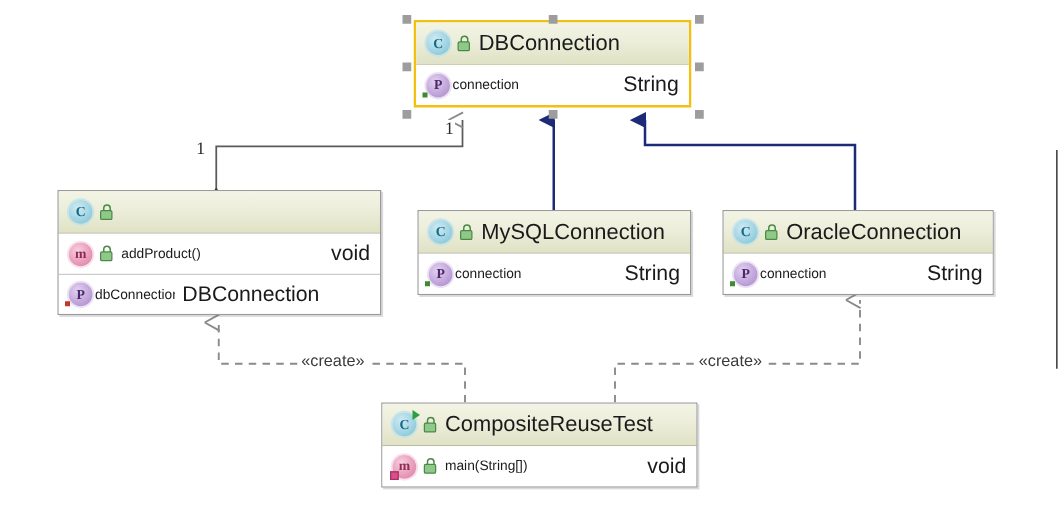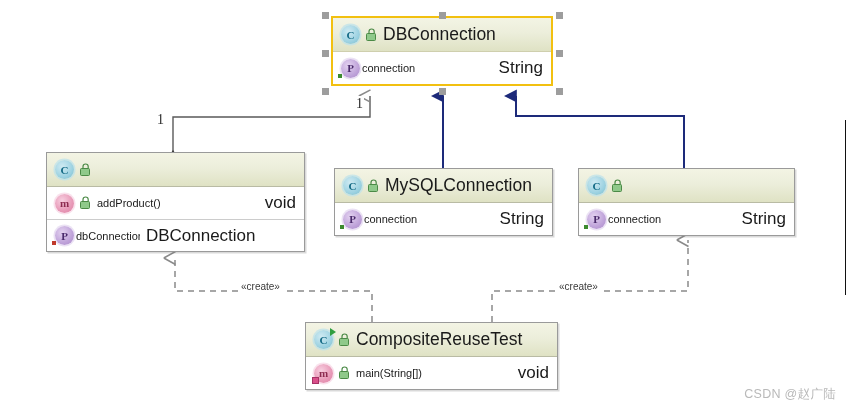--- a/index.html
+++ b/index.html
@@ -133,21 +133,21 @@
   .elabel{
     position:absolute;z-index:4;
     font-size:14px;color:#2b2b2b;
     font-family:"Liberation Serif","DejaVu Serif",serif;
     background:#ffffff;
     padding:0 1px;
     white-space:nowrap;
   }
   .stereo{
     position:absolute;z-index:4;
-    font-size:10px;color:#3a3a3a;
+    font-size:13px;color:#3a3a3a;
     font-family:"Liberation Sans","DejaVu Sans",sans-serif;
     background:#ffffff;
     padding:0 3px;
     white-space:nowrap;
   }
 
   
   #watermark{
     position:absolute;right:14px;bottom:16px;
     font-size:12.5px;color:#b9b9b9;
@@ -273,20 +273,21 @@
     </div>
   </div>
 
   <div class="uml" style="left:578px;top:168px;width:217px;">
     <div class="uml-hdr">
       <span class="ico ico-class">C</span>
       <svg class="lock" viewBox="0 0 13 14">
         <rect x="1.5" y="5.5" width="9" height="7" rx="1" fill="#8fc98a" stroke="#4b8a46" stroke-width="1"></rect>
         <path d="M4,5.5 V3.6 a2.6,2.6 0 0 1 5.2,0 V5.5" fill="none" stroke="#4b8a46" stroke-width="1.2"></path>
       </svg>
+      <span class="nm hdr-nm">OracleConnection</span>
     </div>
     <div class="uml-row">
       <span class="ico ico-prop">P</span>
       <span class="nm">connection</span>
       <span class="ty">String</span>
     </div>
   </div>
 
   <div class="uml" style="left:305px;top:322px;width:253px;">
     <div class="uml-hdr">
@@ -303,14 +304,13 @@
         <rect x="1.5" y="5.5" width="9" height="7" rx="1" fill="#8fc98a" stroke="#4b8a46" stroke-width="1"></rect>
         <path d="M4,5.5 V3.6 a2.6,2.6 0 0 1 5.2,0 V5.5" fill="none" stroke="#4b8a46" stroke-width="1.2"></path>
       </svg>
       <span class="nm">main(String[])</span>
       <span class="ty">void</span>
     </div>
   </div>
 
   <div id="edge-artifact"></div>
 
-  <div id="watermark">CSDN @赵广陆</div>
 </div>
 
 </body></html>

